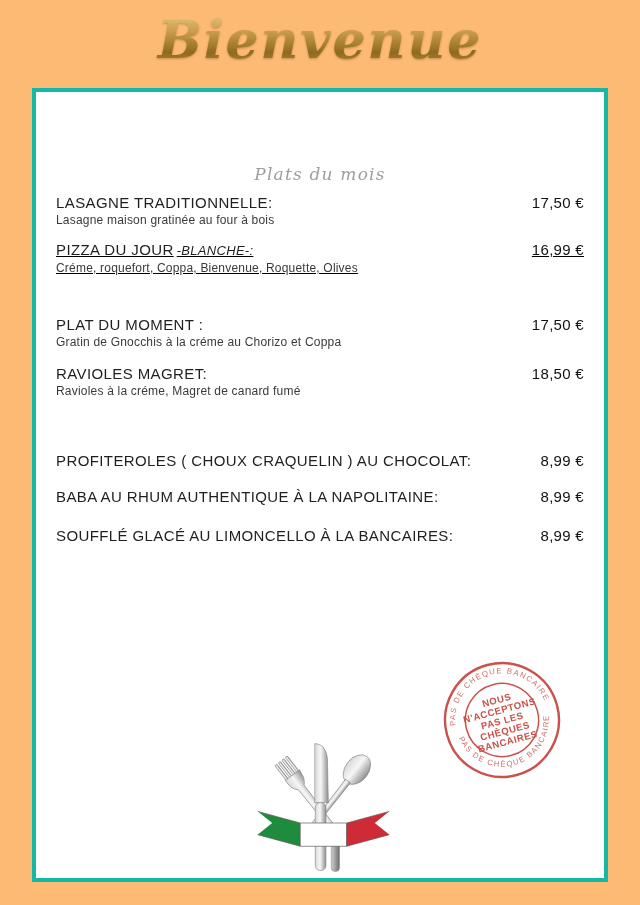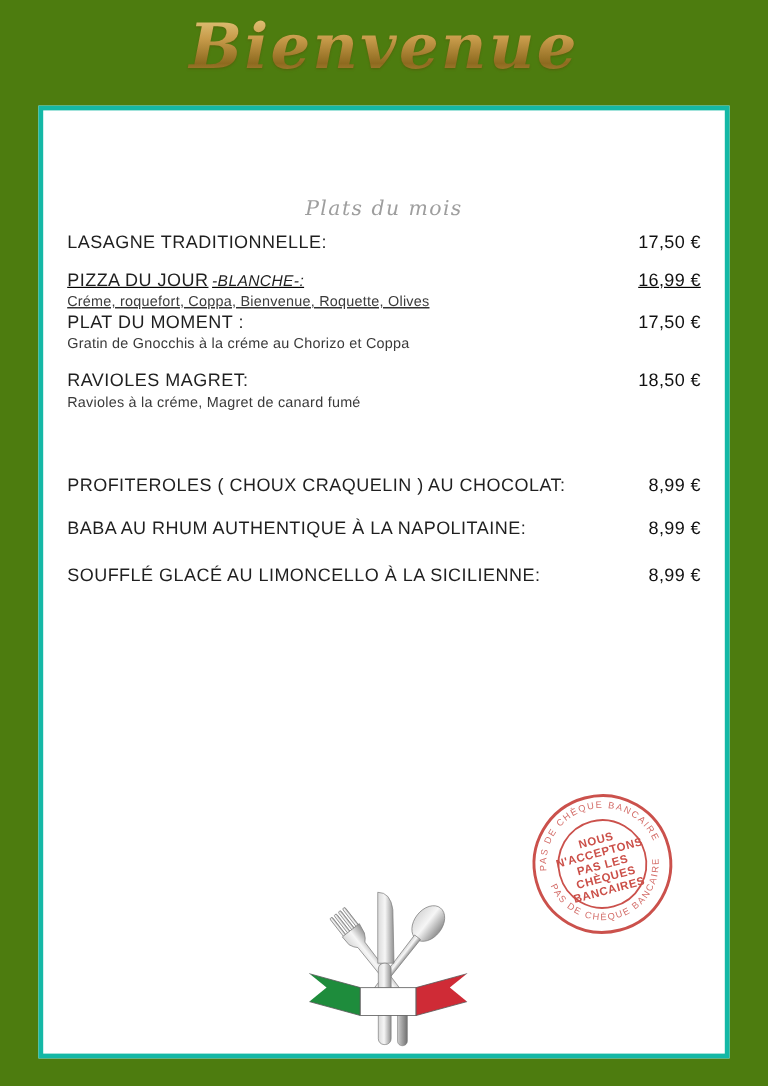--- a/index.html
+++ b/index.html
@@ -3,21 +3,21 @@
 <meta charset="utf-8">
 <style>
   * { margin: 0; padding: 0; box-sizing: border-box; }
   html, body { width: 640px; height: 905px; }
   body { font-family: "Liberation Sans", sans-serif; }
 
   .page {
     position: relative;
     width: 640px;
     height: 905px;
-    background: #4d7c0f;
+    background: #fdba74;
     overflow: hidden;
     padding-left: 44px;
   }
 
   .welcome {
     position: absolute;
     top: 8px;
     left: 0;
     width: 100%;
     text-align: center;
@@ -51,21 +51,21 @@
   .sh2 { margin-top: 42px; }
 
   .row { display: flex; justify-content: space-between; align-items: baseline; }
   .name  { font: 400 15px/19px "Liberation Sans", sans-serif; color: #1f1f1f; letter-spacing: .4px; }
   .name .suffix { font-style: italic; font-size: 13px; letter-spacing: .3px; margin-left: 3px; }
   .price { font: 400 15px/19px "Liberation Sans", sans-serif; color: #111; letter-spacing: .3px; }
   .desc  { font: 400 12px/15px "Liberation Sans", sans-serif; color: #3a3a3a; letter-spacing: .2px; margin-top: 1px; }
 
   .item-lasagne      { margin-top: 9px;  }
   .item-pizza        { margin-top: 12px; text-decoration: underline; }
-  .item-plat         { }
+  .item-plat         { margin-top: 39px; }
   .item-ravioles     { margin-top: 14px; }
   .item-profiteroles { margin-top: 52px; }
   .item-baba         { margin-top: 17px; }
   .item-souffle      { margin-top: 20px; }
 
   .stamp {
     position: absolute;
     left: 405px;
     top: 567px;
     width: 122px;
@@ -106,20 +106,21 @@
 
   <div class="card">
 
     <h2 class="script-heading sh1">Plats du mois</h2>
 
     <div class="item item-lasagne">
       <div class="row">
         <span class="name">LASAGNE TRADITIONNELLE:</span>
         <span class="price">17,50 €</span>
       </div>
+      <div class="desc">Lasagne maison gratinée au four à bois</div>
     </div>
 
     <div class="item item-pizza">
       <div class="row">
         <span class="name"><span>PIZZA DU JOUR</span><em class="suffix">-BLANCHE-:</em></span>
         <span class="price">16,99 €</span>
       </div>
       <div class="desc">Créme, roquefort, Coppa, Bienvenue, Roquette, Olives</div>
     </div>
 
@@ -149,21 +150,21 @@
 
     <div class="item item-baba">
       <div class="row">
         <span class="name">BABA AU RHUM AUTHENTIQUE À LA NAPOLITAINE:</span>
         <span class="price">8,99 €</span>
       </div>
     </div>
 
     <div class="item item-souffle">
       <div class="row">
-        <span class="name">SOUFFLÉ GLACÉ AU LIMONCELLO À LA SICILIENNE:</span>
+        <span class="name">SOUFFLÉ GLACÉ AU LIMONCELLO À LA BANCAIRES:</span>
         <span class="price">8,99 €</span>
       </div>
     </div>
 
     <svg class="stamp" viewBox="0 0 120 120" aria-hidden="true">
       <circle cx="60" cy="60" r="56" fill="none" stroke="#c43a34" stroke-width="2.4"></circle>
       <circle cx="60" cy="60" r="36" fill="none" stroke="#c43a34" stroke-width="1.5"></circle>
       <path id="arcTop" d="M 60,60 m -46,0 a 46,46 0 1 1 92,0" fill="none"></path>
       <path id="arcBottom" d="M 60,60 m -46,0 a 46,46 0 0 0 92,0" fill="none"></path>
       <text class="ring" text-anchor="middle"><textPath href="#arcTop" startOffset="50%">PAS DE CHÈQUE BANCAIRE</textPath></text>

